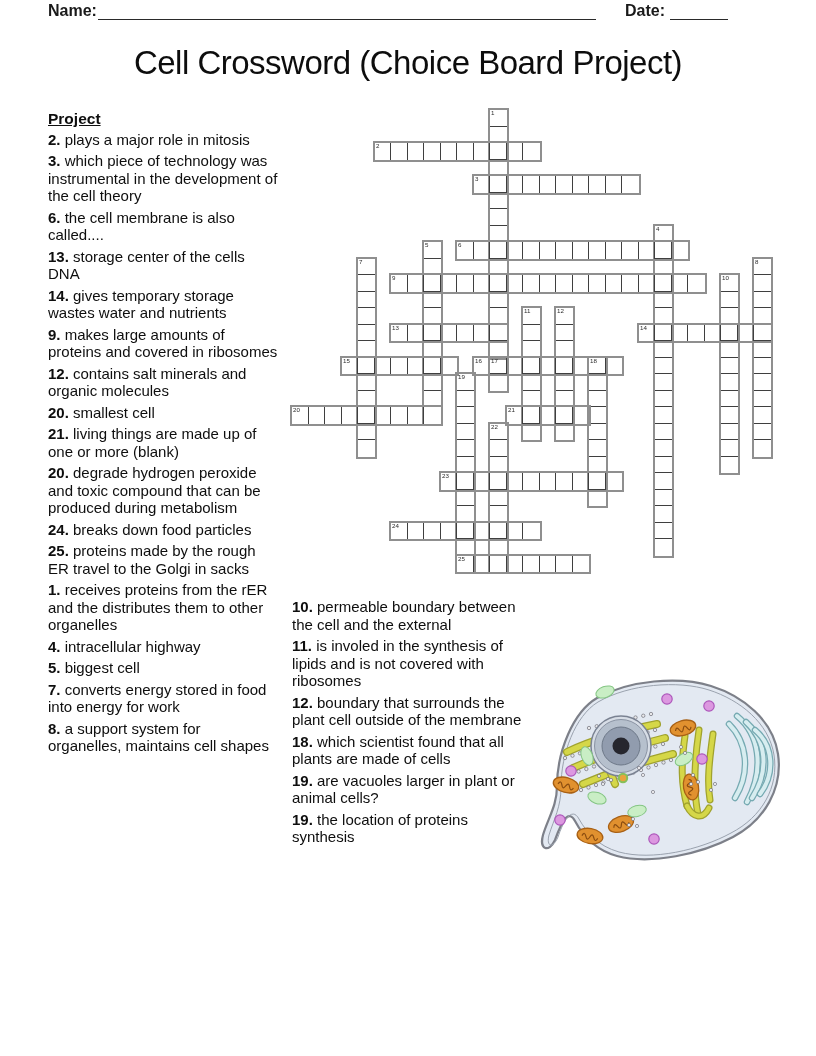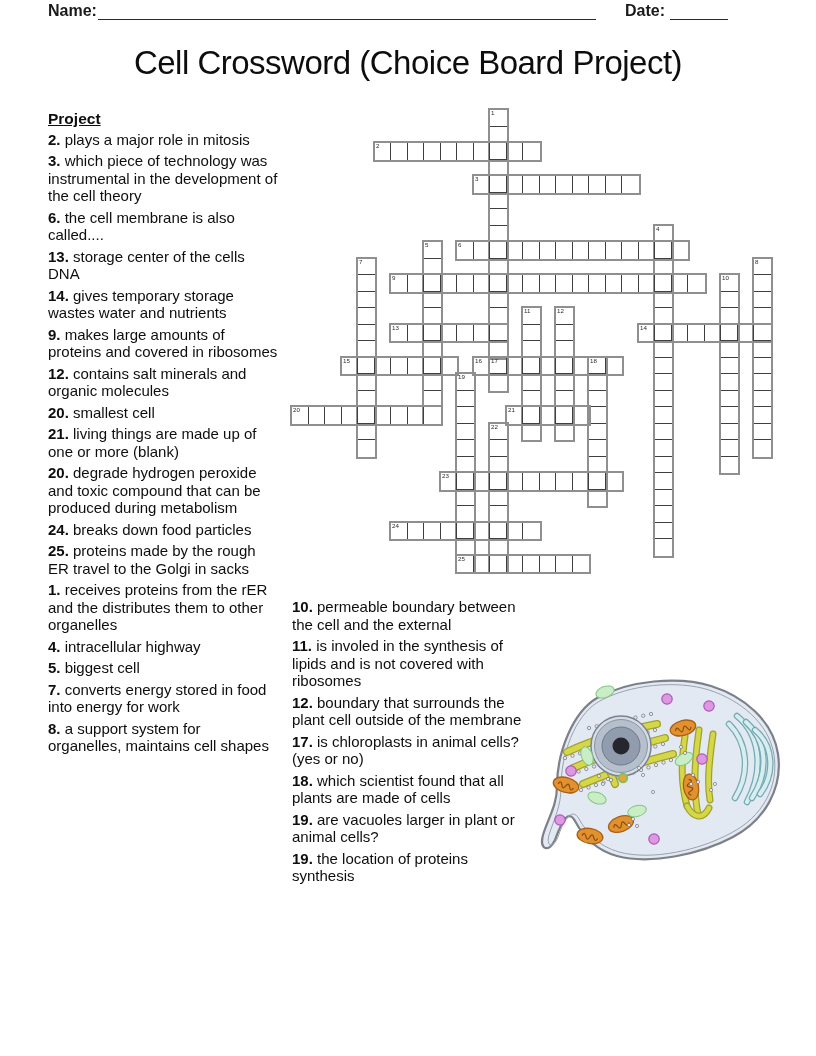--- a/index.html
+++ b/index.html
@@ -68,21 +68,20 @@
       <p class="clue"><b>1.</b> receives proteins from the rER and the distributes them to other organelles</p>
       <p class="clue"><b>4.</b> intracellular highway</p>
       <p class="clue"><b>5.</b> biggest cell</p>
       <p class="clue"><b>7.</b> converts energy stored in food into energy for work</p>
       <p class="clue"><b>8.</b> a support system for organelles, maintains cell shapes</p>
     </div>
   <div class="col col-mid" id="col-mid">
       <p class="clue"><b>10.</b> permeable boundary between the cell and the external</p>
       <p class="clue"><b>11.</b> is involed in the synthesis of lipids and is not covered with ribosomes</p>
       <p class="clue"><b>12.</b> boundary that surrounds the plant cell outside of the membrane</p>
-      <p class="clue"><b>17.</b> is chloroplasts in animal cells? (yes or no)</p>
       <p class="clue"><b>18.</b> which scientist found that all plants are made of cells</p>
       <p class="clue"><b>19.</b> are vacuoles larger in plant or animal cells?</p>
       <p class="clue"><b>19.</b> the location of proteins synthesis</p>
     </div>
 
   <div class="grid-layer" id="grid">
       <div class="word down" style="left: 488px; top: 108px; width: 16.5px; height: 247.5px;">
         <div class="cell" style="height: 16.5px;">
           <span class="cellnum">1</span>
         </div>

